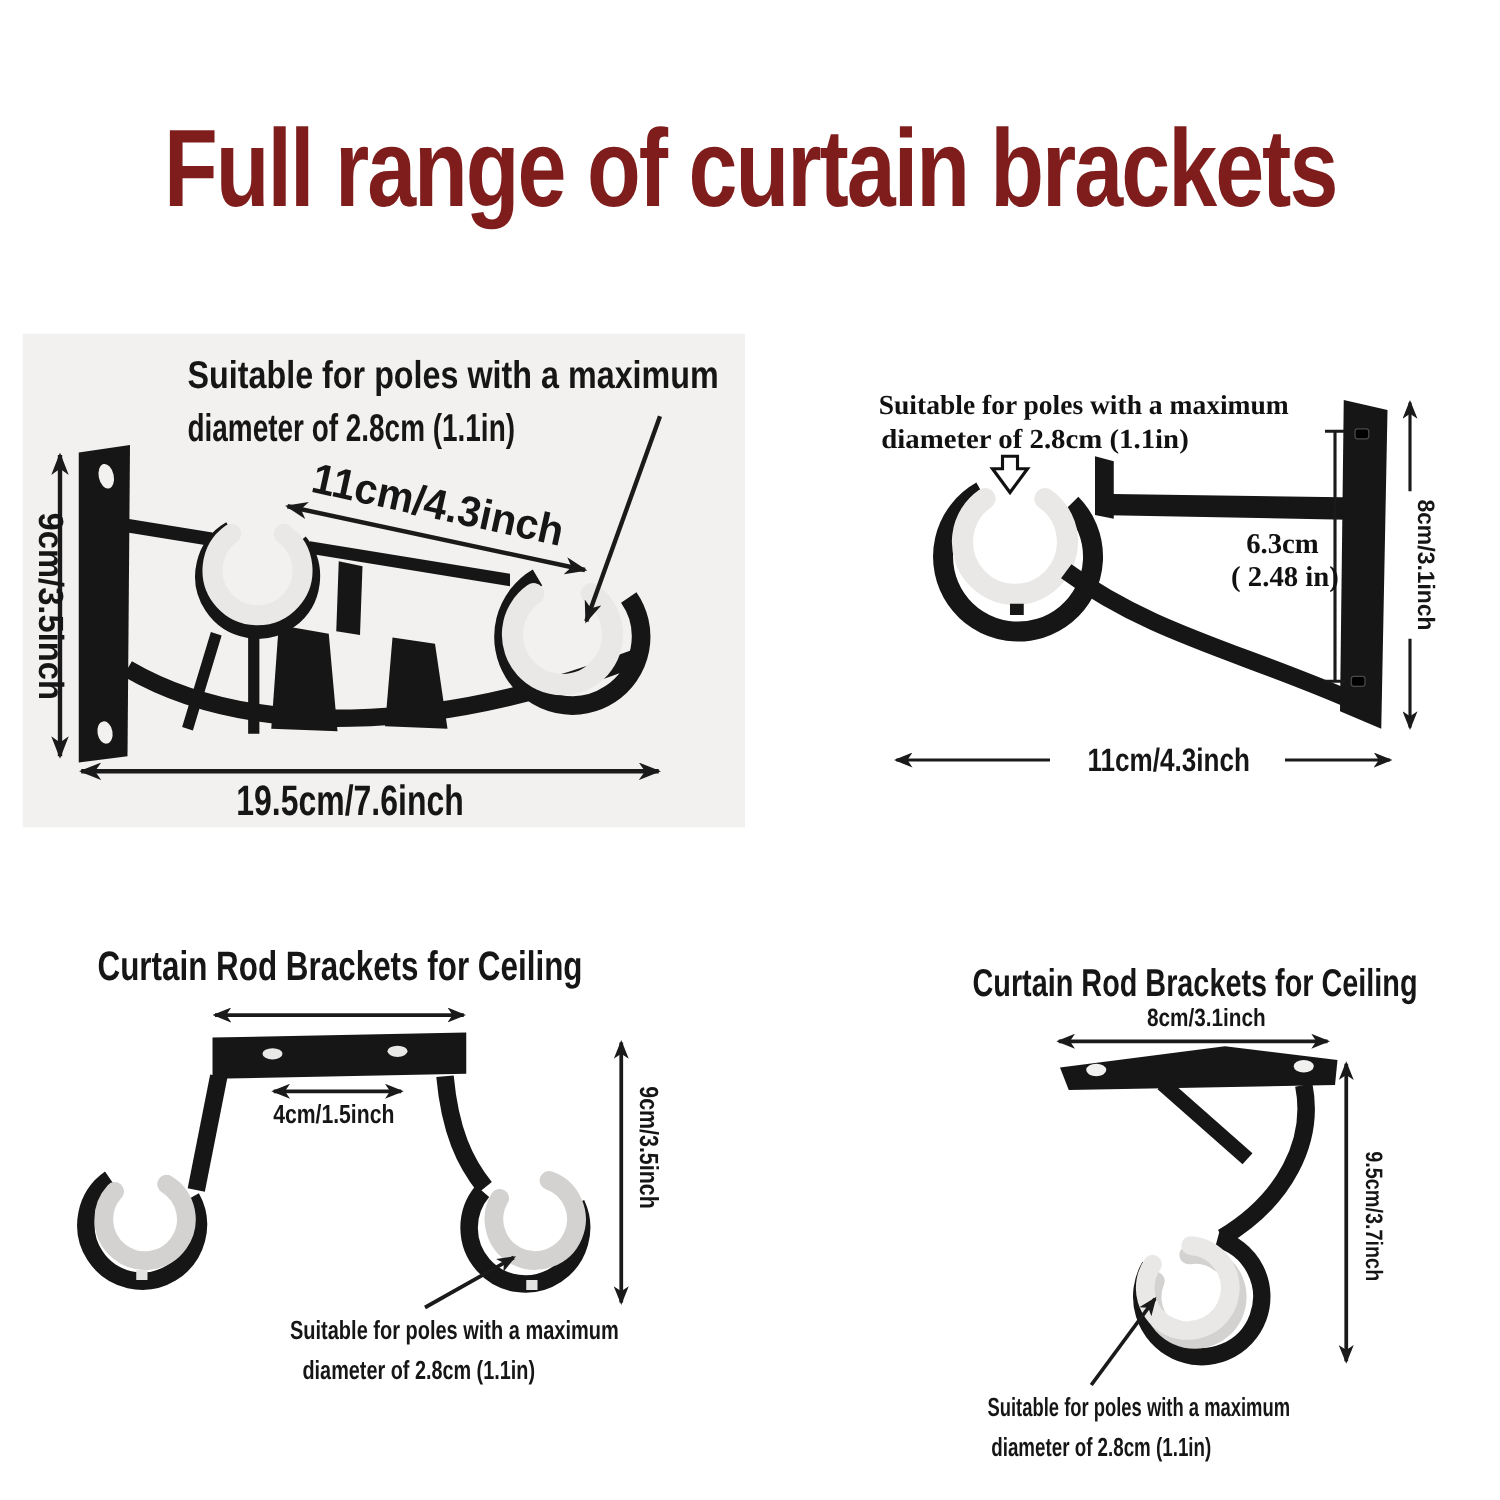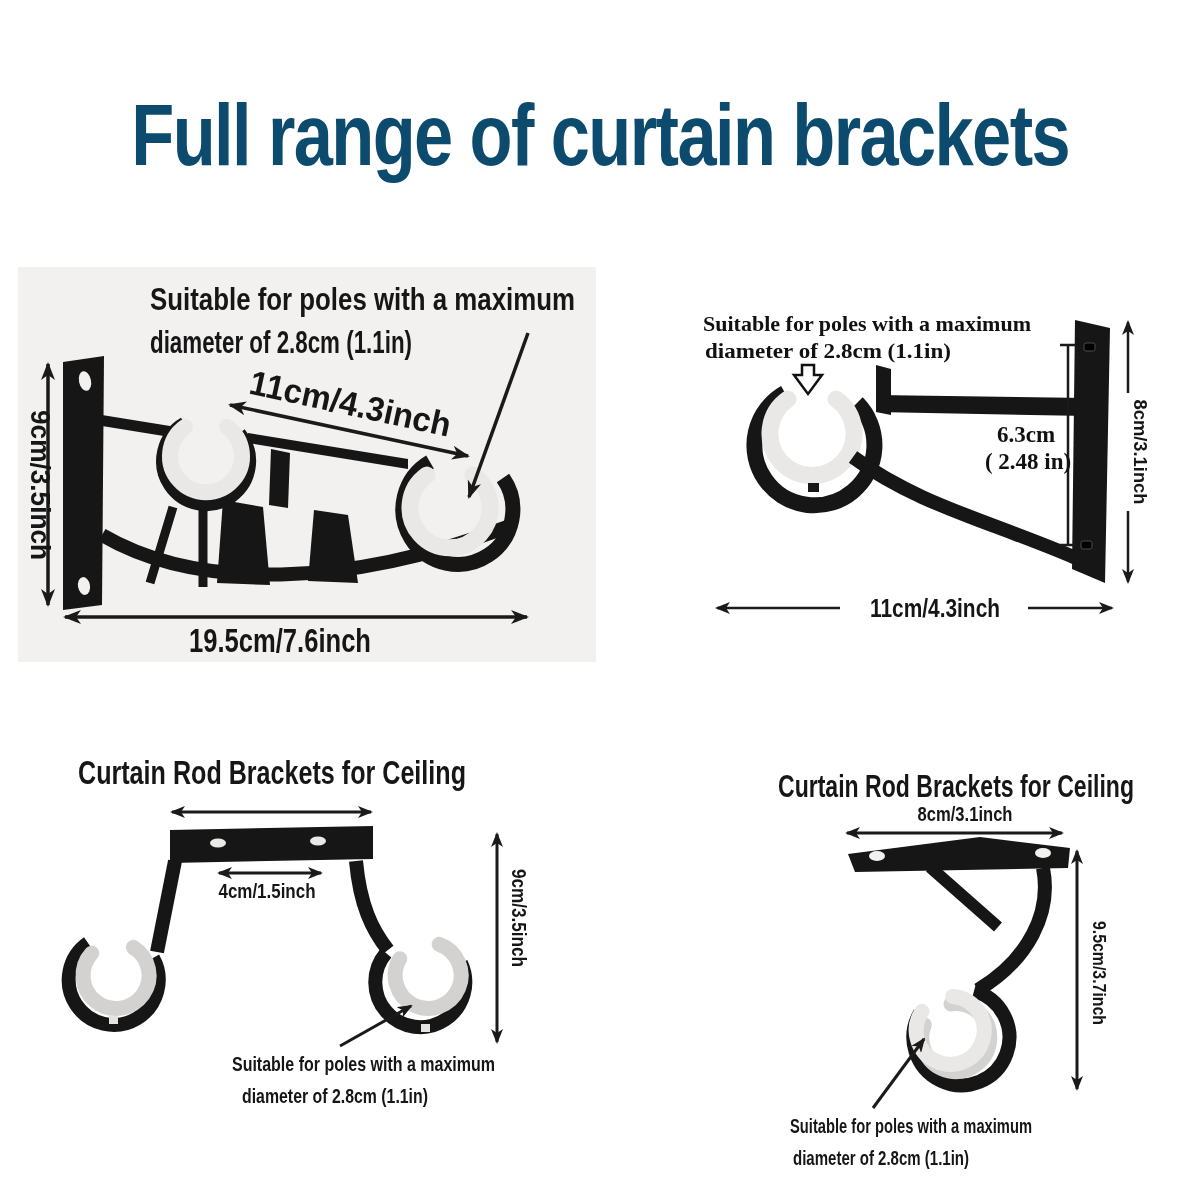--- a/index.html
+++ b/index.html
@@ -1,17 +1,17 @@
 <!DOCTYPE html>
 <html><head>
 <meta charset="utf-8">
 <style>
   html,body{margin:0;padding:0;background:#ffffff;}
   #stage{position:relative;width:1200px;height:1200px;background:#ffffff;overflow:hidden;
-         font-family:"Liberation Sans",sans-serif;color:#0c4a6e;}
+         font-family:"Liberation Sans",sans-serif;color:#7f1d1d;}
   #main-title{position:absolute;left:0;top:84px;width:1200px;text-align:center;
               font-size:88px;font-weight:700;letter-spacing:-2px;white-space:nowrap;}
   #main-title span{display:inline-block;transform:scaleX(0.8);transform-origin:center;}
   svg{position:absolute;display:block;}
   #tl-svg{left:18px;top:265px;}
   #tr-svg{left:660px;top:295px;}
   #bl-svg{left:20px;top:740px;}
   #br-svg{left:740px;top:755px;}
   .lbl{font-family:"Liberation Sans",sans-serif;font-weight:600;fill:#161616;}
   .lblb{font-family:"Liberation Sans",sans-serif;font-weight:700;fill:#161616;}

